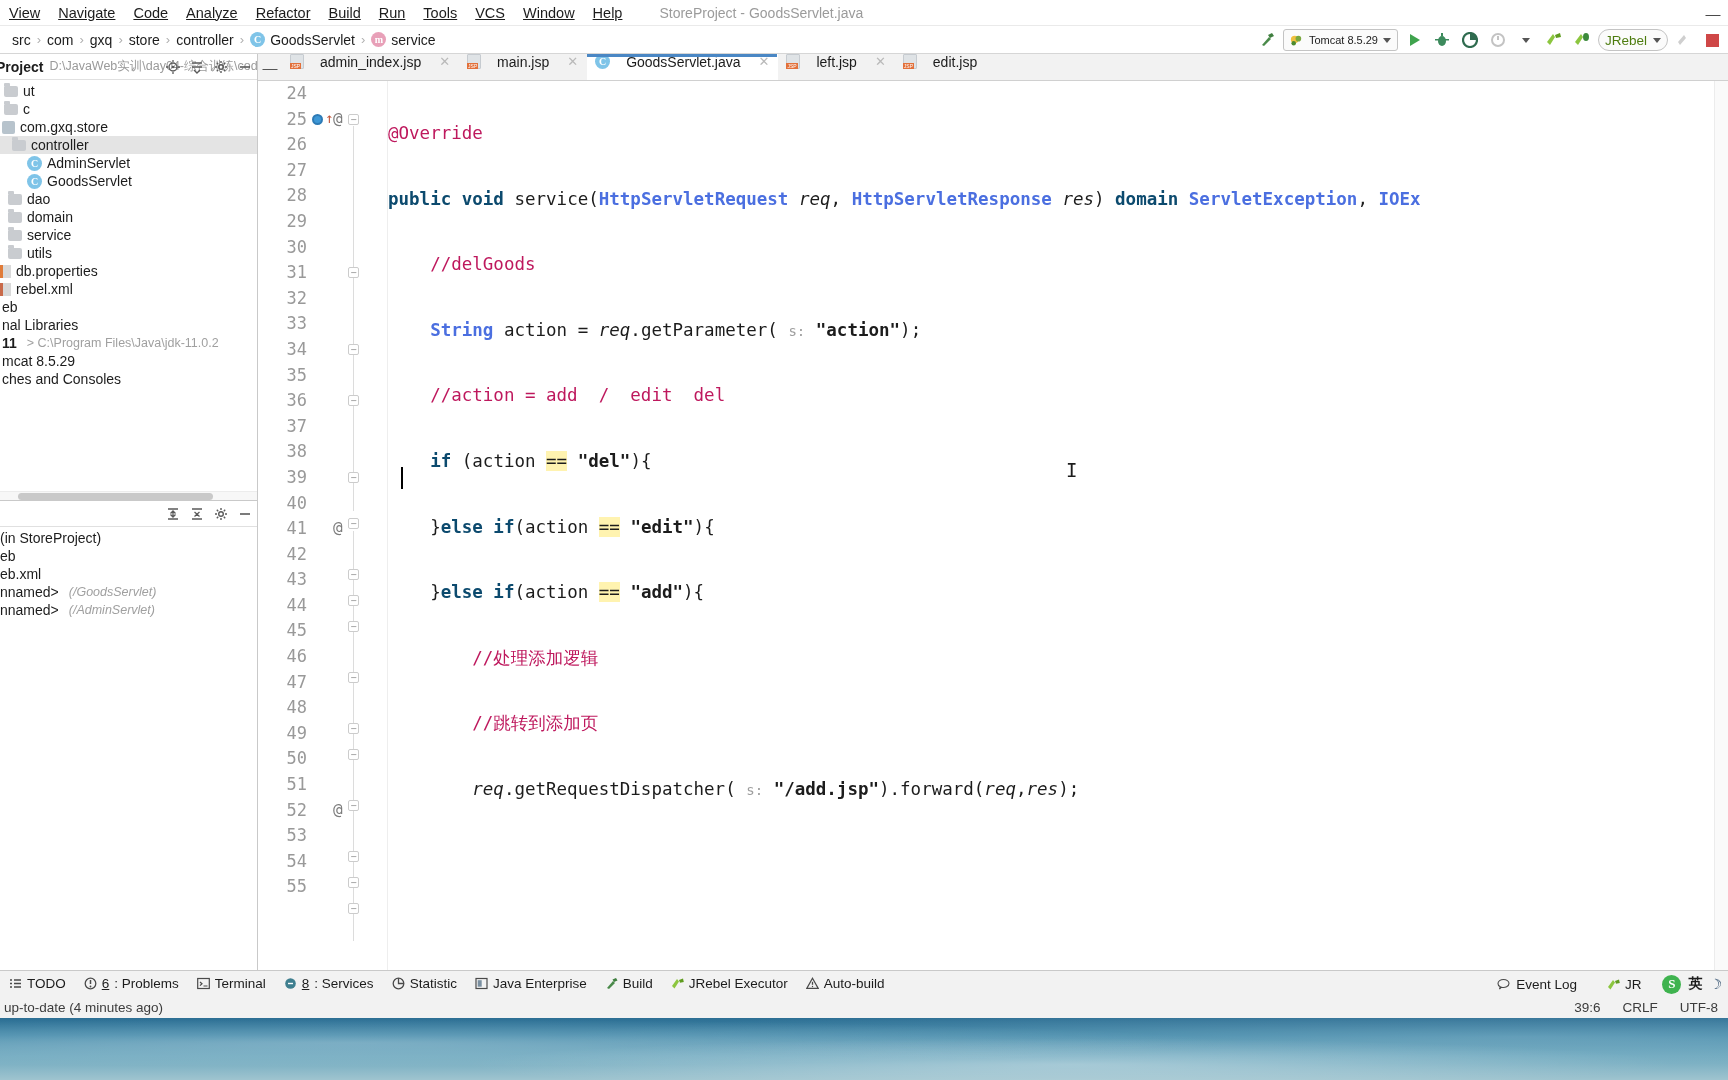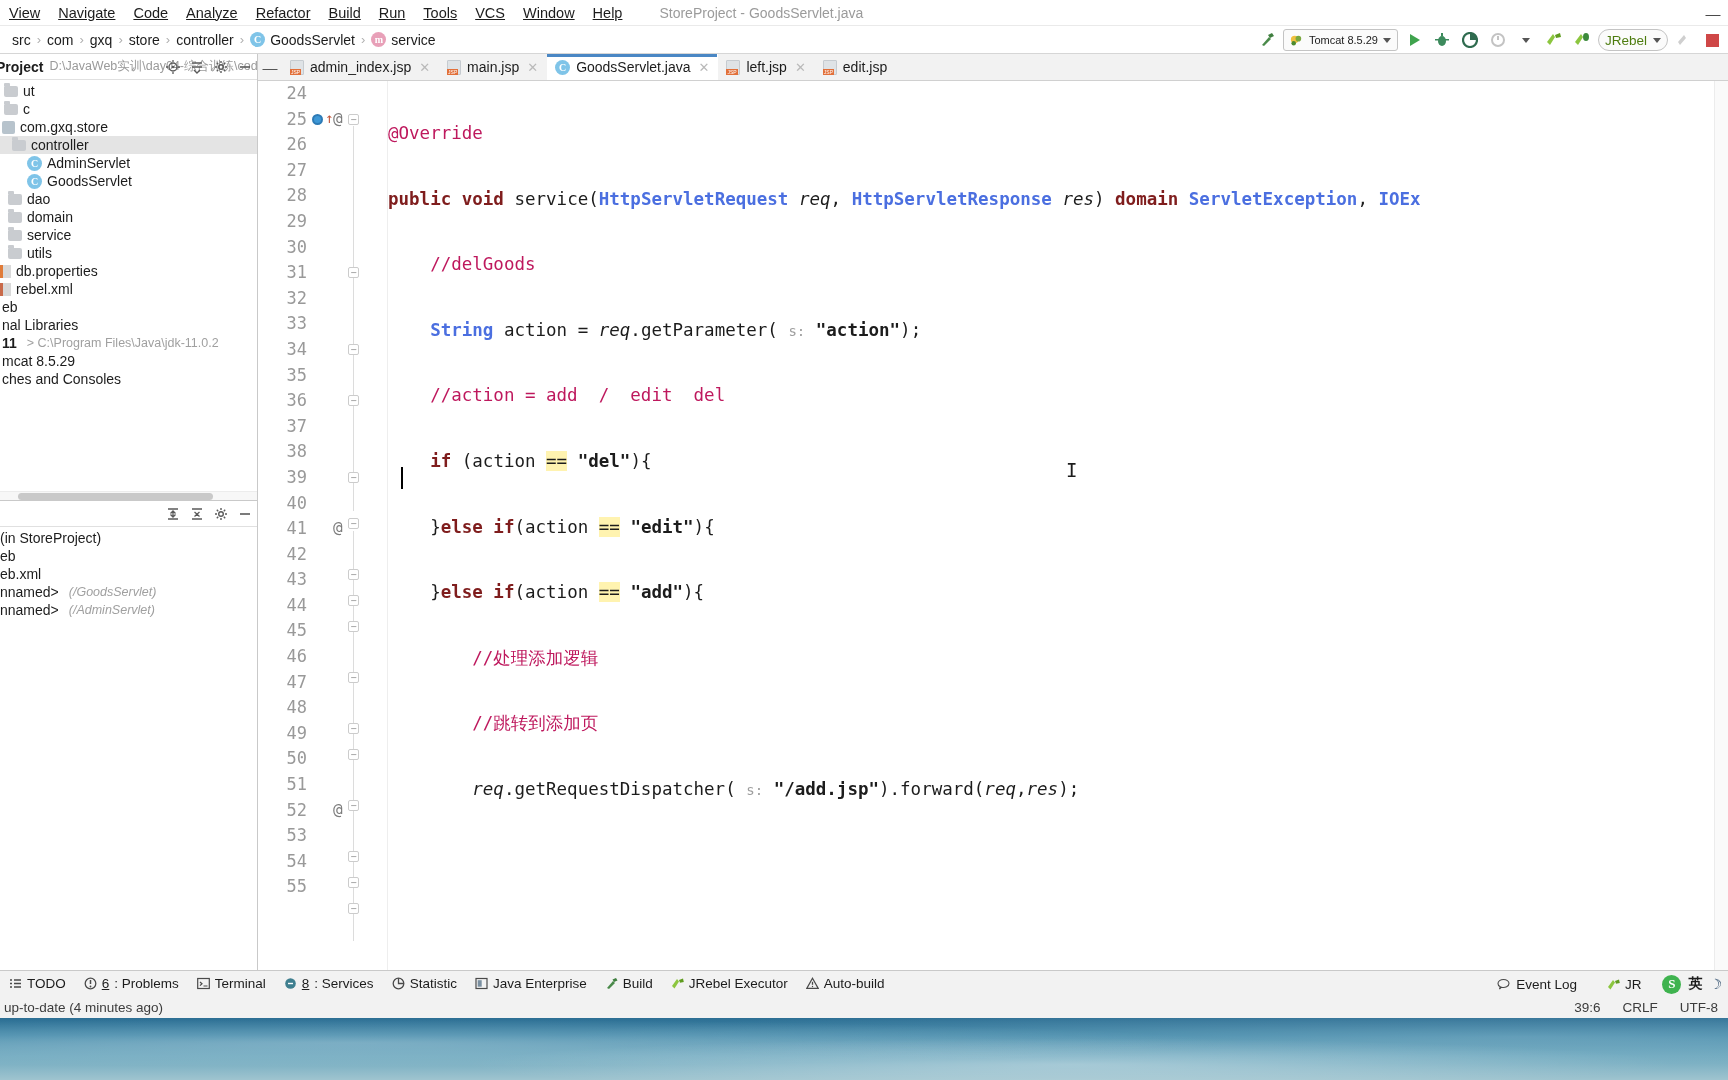--- a/index.html
+++ b/index.html
@@ -135,21 +135,21 @@
 
   
   .editor-col { flex: 1; display: flex; flex-direction: column; min-width: 0; background:#fff; }
 
   .tabs {
     height: 27px; display: flex; align-items: stretch;
     background: #f2f2f2; border-bottom: 1px solid #d0d0d0;
   }
   .tab-collapse { width: 24px; display:flex;align-items:center;justify-content:center;color:#555;font-size:15px; }
   .tab {
-    display: flex; align-items: center; gap: 6px; padding: 0 8px;
+    display: flex; align-items: flex-start; gap: 16px; padding: 0 8px;
     font-size: 14px; color: #1c1c1c; white-space: nowrap; position: relative;
     border-right: 1px solid transparent; cursor: default;
   }
   .tab.active { background: #ffffff; }
   .tab.active:after {
     content:""; position:absolute; left:0; right:0; top:0; height:3px; background:#4a87c4;
   }
   .tab .x { color: #b9b9b9; font-size: 13px; margin-left: 2px; }
   .jsp-ic {
     width: 14px; height: 15px; background: #dfe3e6; border-radius: 1px;
@@ -174,21 +174,21 @@
   .gl { height: 25.6px; line-height: 25.6px; }
 
   .code-text {
     flex: 1; position: relative; overflow: hidden;
     font-family: "DejaVu Sans Mono", monospace; font-size: 17.5px;
     white-space: pre; color: #1c1c1c;
   }
   .cl { height: 25.6px; line-height: 25.6px; white-space: pre; }
 
   
-  .kw  { color: #7f1d1d; font-weight: bold; }
+  .kw  { color: #0c4a6e; font-weight: bold; }
   .typb{ color: #4b6fe0; font-weight: bold; }
   .str { color: #1c1c1c; font-weight: bold; }
   .cmt { color: #be185d; }
   .ital{ font-style: italic; }
   .hint{ color: #9e9e9e; font-size: 14px; font-style: normal;}
   .hl  { background: #fff3b0; }
 
   .caret-bar {
     position: absolute; width: 2px; background: #000;
     height: 22px;

